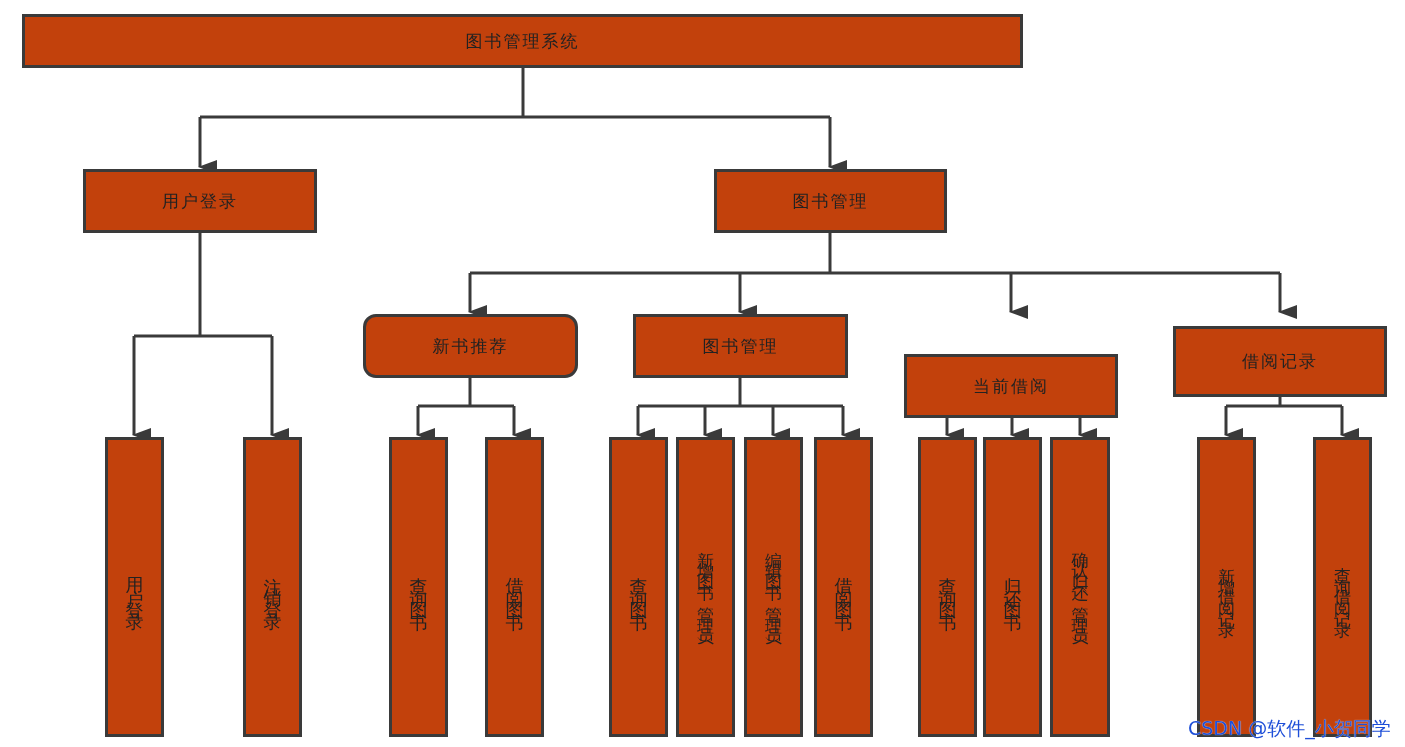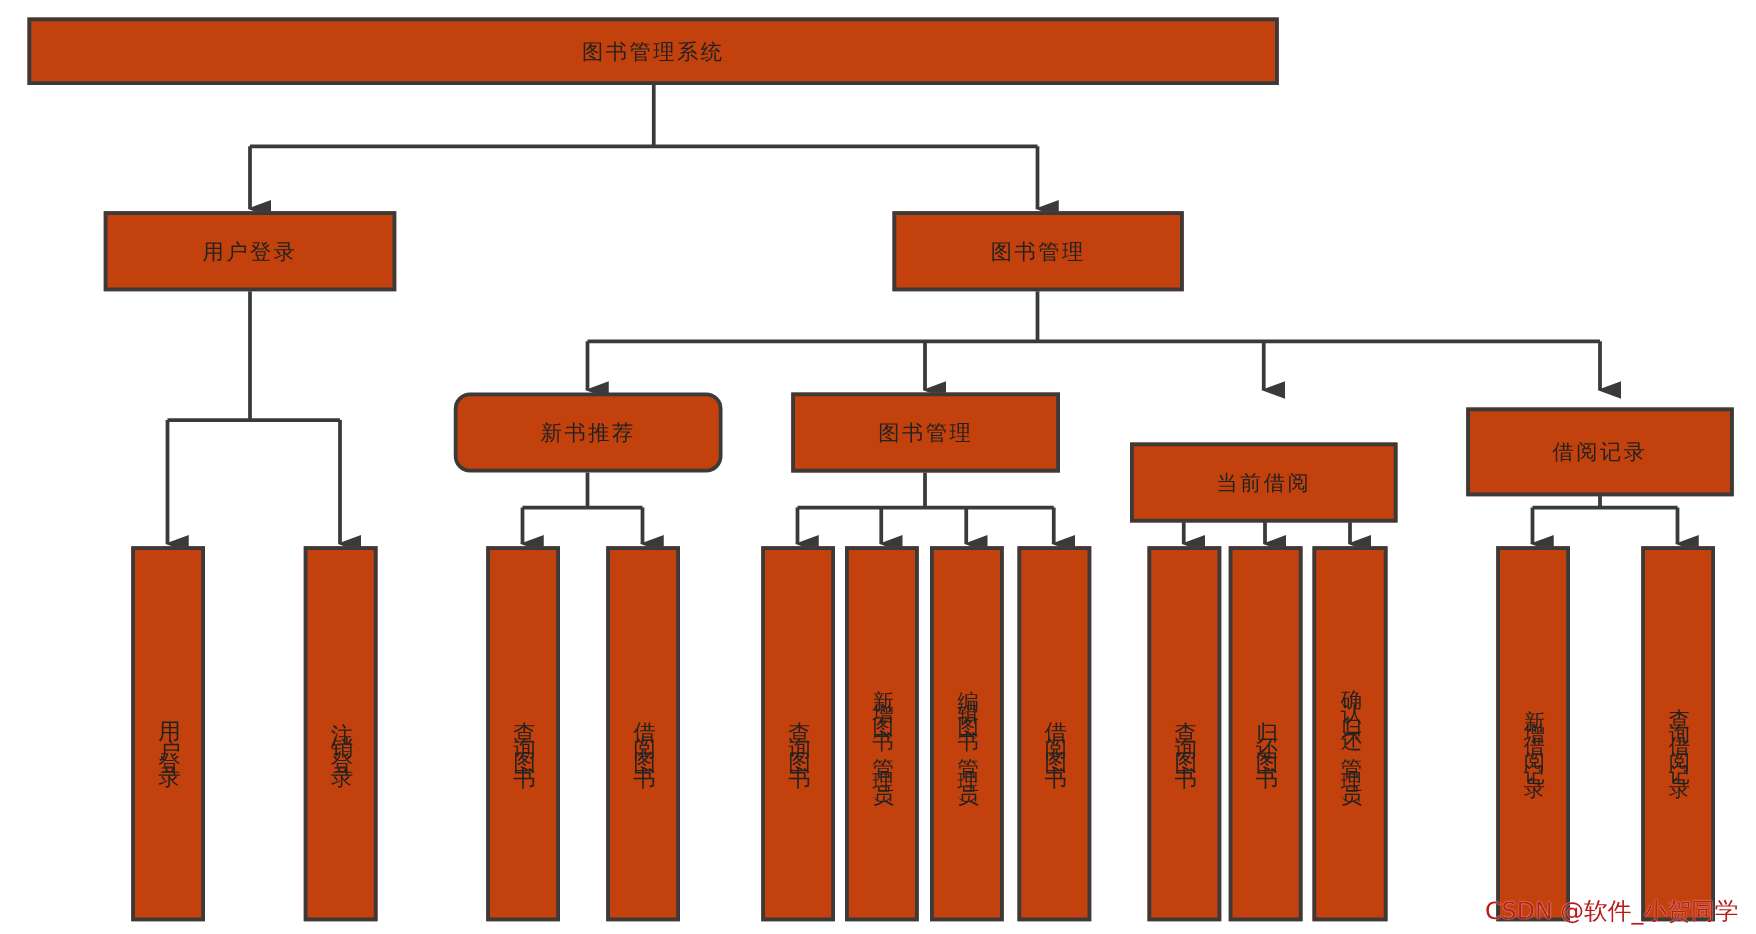--- a/index.html
+++ b/index.html
@@ -48,21 +48,21 @@
   .node.v.long span {
     letter-spacing: 11px;
     font-size: 17px;
   }
   #watermark {
     position: absolute;
     left: 1188px;
     top: 716px;
     width: 212px;
     font-size: 19px;
-    color: #b91c1c;
+    color: #1d4ed8;
     z-index: 2;
     white-space: nowrap;
     text-shadow: 0 0 1px #ffffff;
   }
 </style>
 </head>
 <body>
 
 <div id="stage">
 

